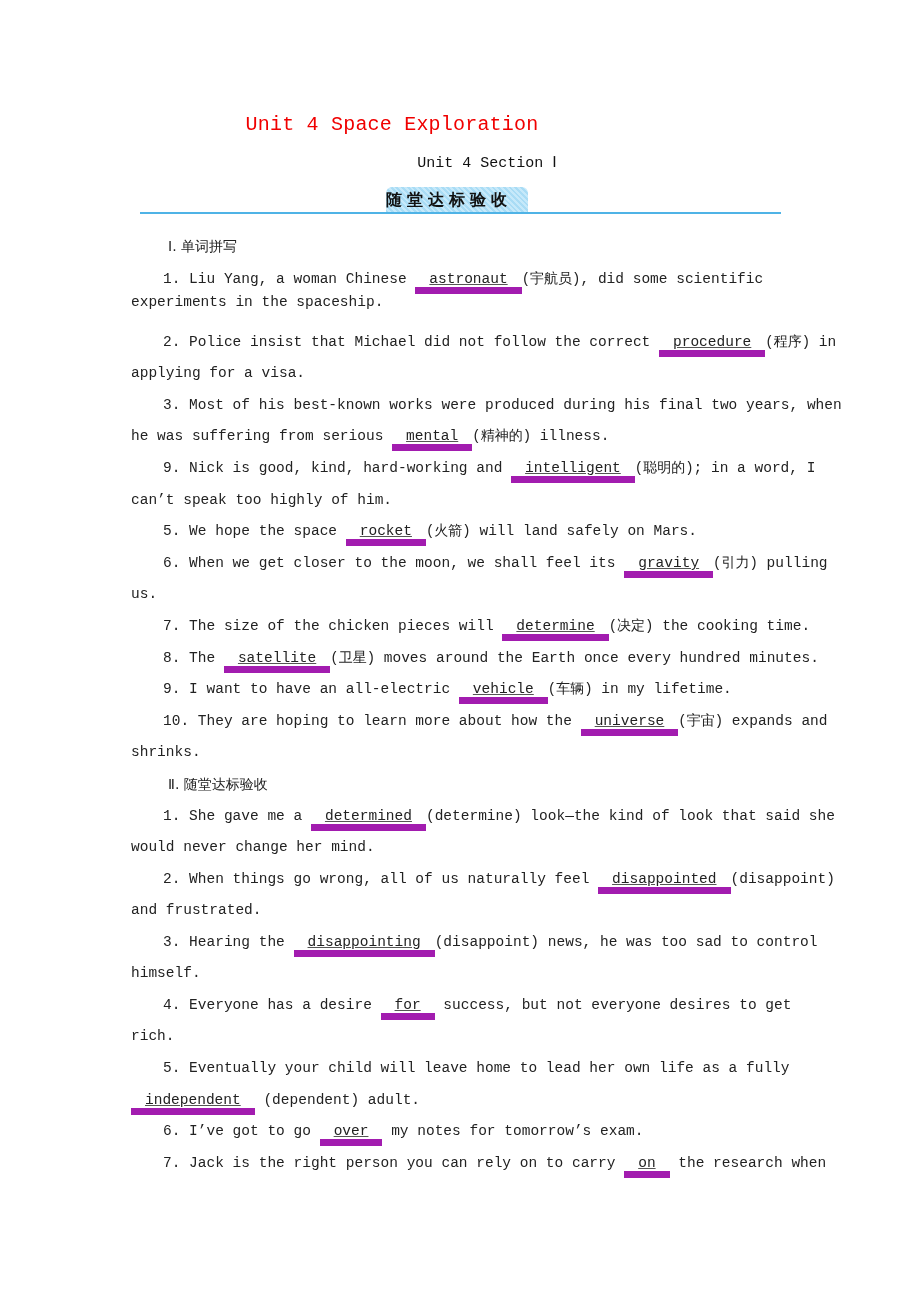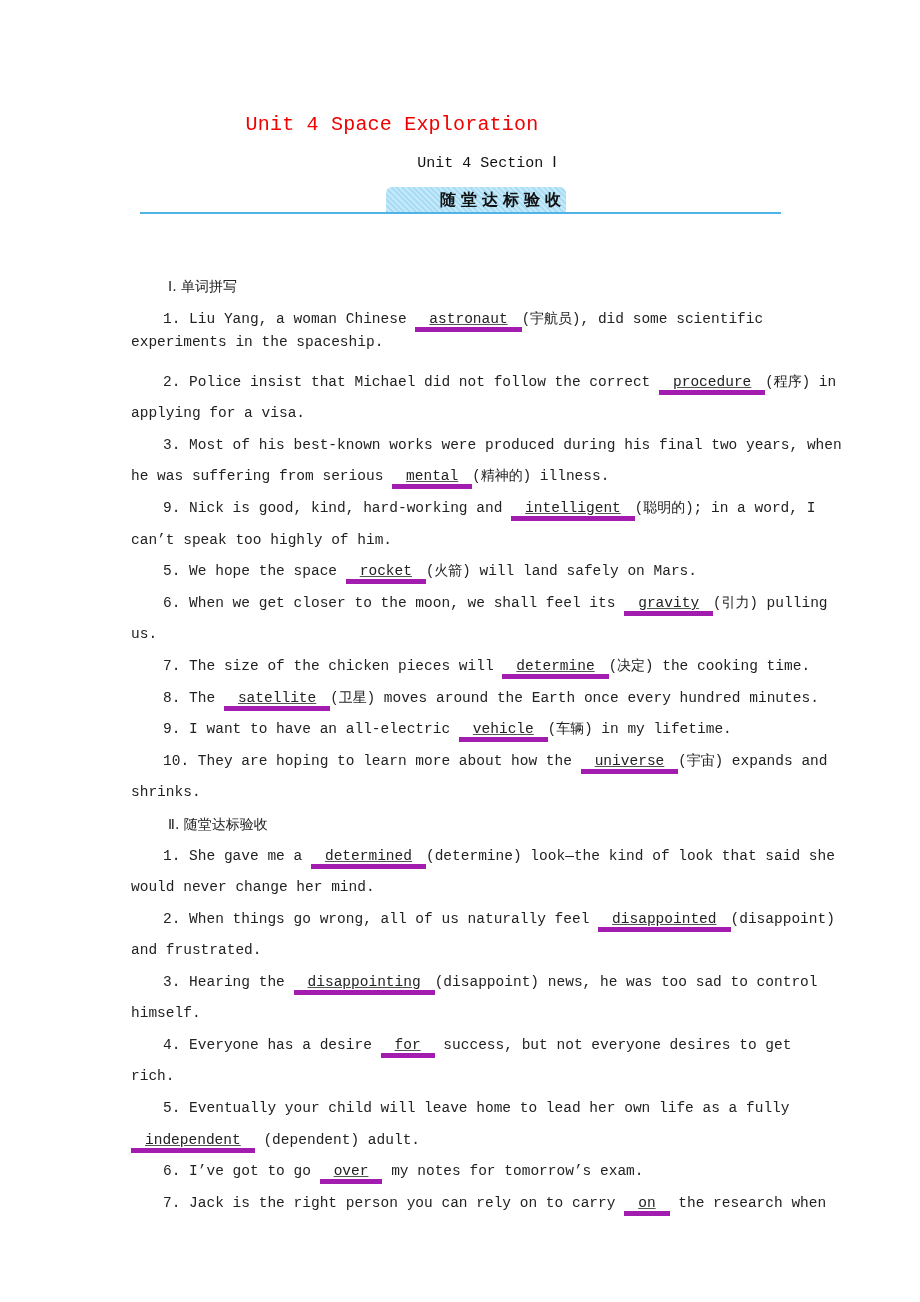--- a/index.html
+++ b/index.html
@@ -5,29 +5,29 @@
     html, body { margin: 0; padding: 0; background: #ffffff; }
     body { width: 920px; height: 1302px; position: relative; overflow: hidden;
            font-family: "DejaVu Serif", "Liberation Serif", serif; color: #222; }
     .title { position: absolute; top: 113px; left: 0; width: 784px; text-align: center;
              font-size: 20px; color: #f00000; font-family: "Liberation Mono", "DejaVu Sans Mono", monospace; letter-spacing: 0.2px; }
     .subtitle { position: absolute; top: 153px; left: 0; width: 920px; text-align: center;
                 font-size: 15px; color: #111; font-family: "Liberation Mono", "DejaVu Sans Mono", monospace; margin-left: 27px; }
     .rule { position: absolute; top: 212px; left: 140px; width: 641px; height: 2px; background: #4fb3e6; }
     .badge { position: absolute; top: 187px; left: 386px; width: 142px; height: 25px;
              background: repeating-linear-gradient(45deg, #a9dcf5 0 2px, #c6e9fa 2px 4px);
-             border-radius: 6px 6px 0 0; text-align: right; line-height: 25px;
+             border-radius: 6px 6px 0 0; text-align: left; line-height: 25px;
              font-size: 16px; font-weight: bold; letter-spacing: 5px; color: #111;
-             font-family: "DejaVu Sans", sans-serif; padding-left: 38px; }
+             font-family: "DejaVu Sans", sans-serif; }
     .line { position: absolute; left: 131px; width: 680px; font-size: 14.5px; line-height: 20px; white-space: nowrap;
-            font-family: "Liberation Mono", "DejaVu Sans Mono", monospace; color: #222; margin-top: 40px; }
+            font-family: "Liberation Mono", "DejaVu Sans Mono", monospace; color: #222; }
     .ind { left: 163px; }
     .sec { left: 168px; font-family: "DejaVu Sans", sans-serif; font-size: 14px; }
     .ans { text-decoration: underline; text-decoration-color: #555; padding: 0 14px;
-           border-bottom: 5px solid #a21caf; }
+           border-bottom: 7px solid #a21caf; }
     .cn { font-family: Liberation Mono, monospace; font-size: 14px; }
   </style>
 </head>
 <body>
 
 <div class="title">Unit 4 Space Exploration</div>
 <div class="subtitle">Unit 4  Section Ⅰ</div>
 <div class="rule"></div>
 <div class="badge">随堂达标验收</div>
 

